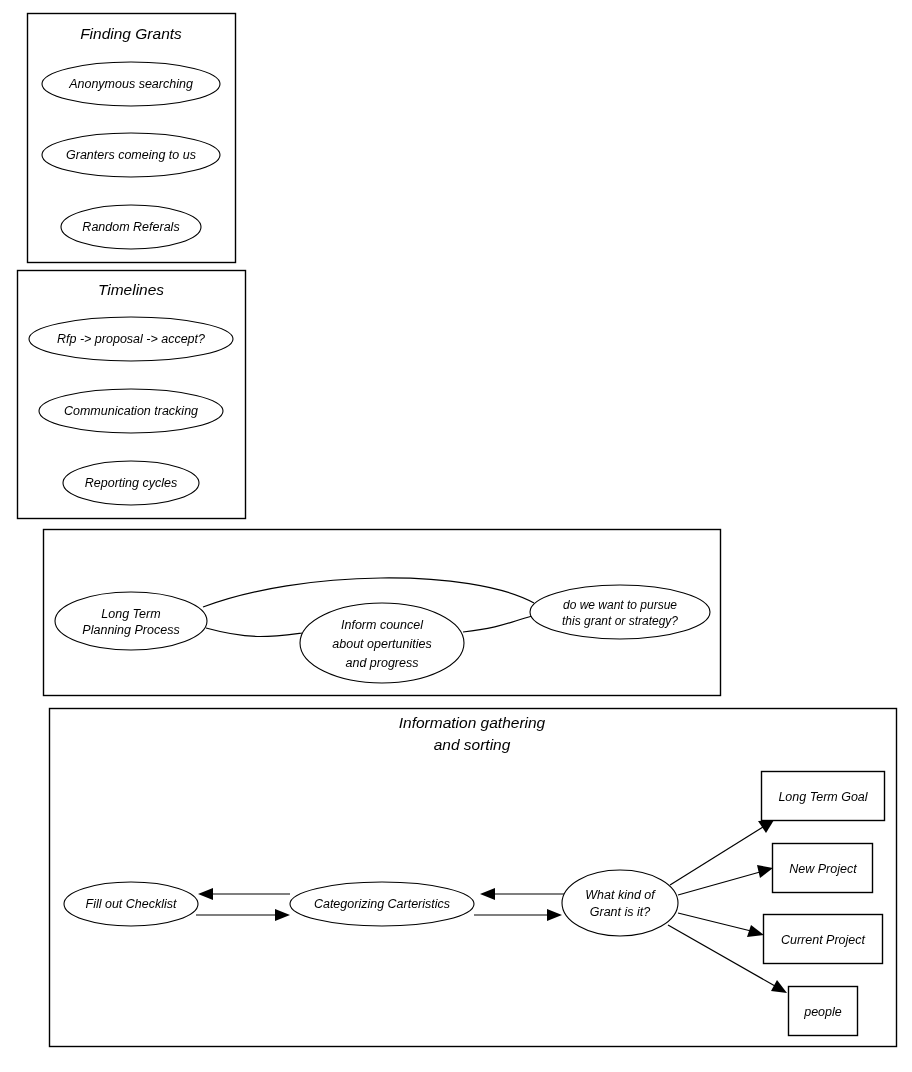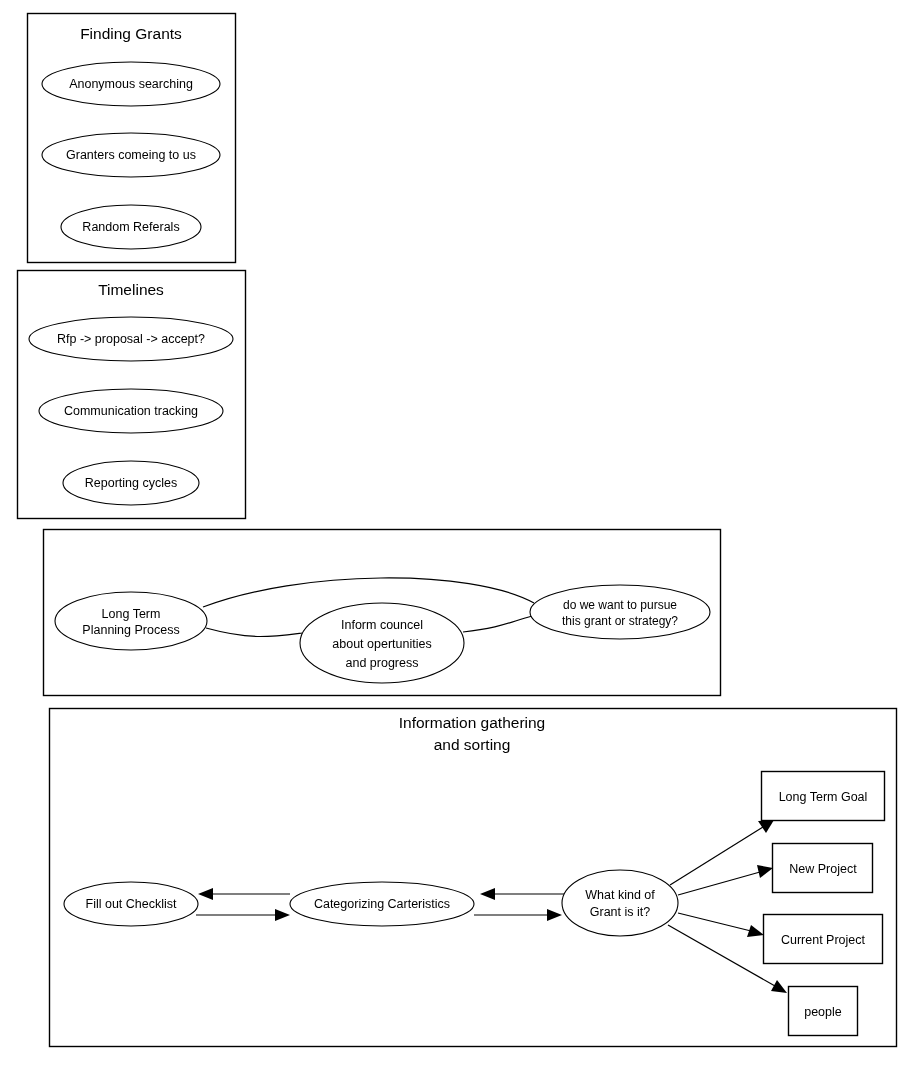--- a/index.html
+++ b/index.html
@@ -10,20 +10,21 @@
   body {
     width: 912px;
     height: 1072px;
     font-family: "Liberation Sans", sans-serif;
     overflow: hidden;
   }
   #diagram-root {
     position: relative;
     width: 888px;
     height: 1072px;
+    font-style: italic;
   }
   svg.diagram {
     display: block;
     width: 912px;
     height: 1072px;
   }
   .group-frame {
     fill: none;
     stroke: #000000;
     stroke-width: 1.4;

